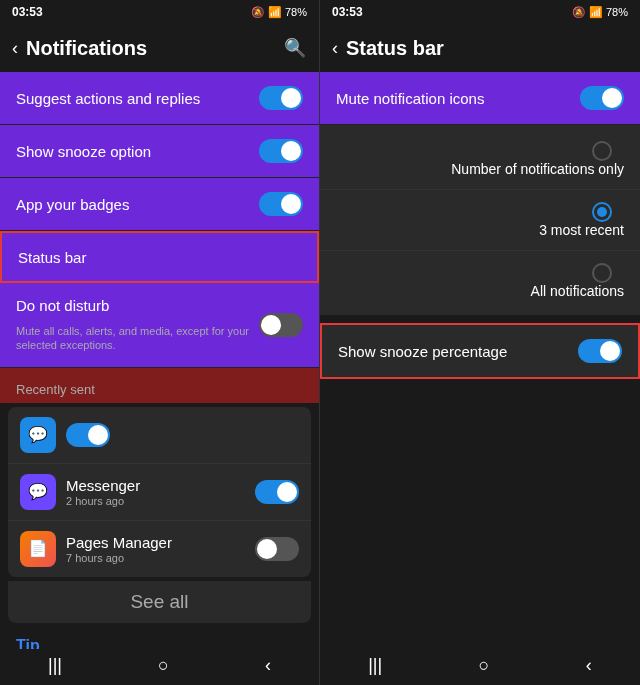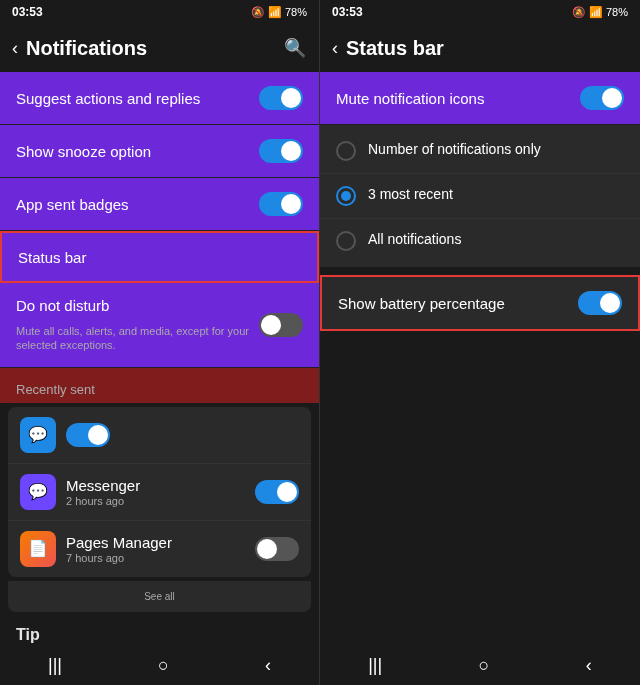--- a/index.html
+++ b/index.html
@@ -158,32 +158,32 @@
     .app-icon.messenger { background: #6c47ff; }
     .app-icon.pages { background: linear-gradient(135deg, #f57c00, #ef5350); }
     .app-info { flex: 1; }
     .app-name { font-size: 15px; color: #fff; }
     .app-time { font-size: 11px; color: #aaa; margin-top: 1px; }
 
     .see-all {
       text-align: center;
       padding: 10px;
       color: #aaa;
-      font-size: 10px;
+      font-size: 19px;
       background: #2a2a2a;
       margin: 0 8px 4px;
       border-radius: 0 0 8px 8px;
       cursor: pointer;
     }
 
     .tip-section {
       padding: 10px 16px;
       background: #1a1a1a;
     }
-    .tip-title { font-size: 16px; color: #e5e5e5; font-weight: 600; margin-bottom: 4px; }
+    .tip-title { font-size: 16px; color: #3b82f6; font-weight: 600; margin-bottom: 4px; }
     .tip-text { font-size: 13px; color: #aaa; line-height: 1.4; }
     .tip-link { color: #64b5f6; }
 
     
     .nav-bar {
       display: flex;
       justify-content: space-around;
       align-items: center;
       height: 36px;
       background: #1a1a1a;
@@ -191,23 +191,24 @@
     }
     .nav-icon { color: #fff; font-size: 18px; }
 
     
     .radio-group {
       padding: 4px 0;
       background: #2a2a2a;
     }
     .radio-item {
       display: flex;
-      align-items: flex-start;
+      align-items: flex-end;
       padding: 12px 16px;
       border-bottom: 1px solid #333;
+      flex-direction: column;
     }
     .radio-item:last-child { border-bottom: none; }
     .radio-circle {
       width: 20px;
       height: 20px;
       border-radius: 50%;
       border: 2px solid #555;
       margin-right: 12px;
       flex-shrink: 0;
       display: flex;
@@ -262,21 +263,21 @@
 
     <div class="settings-item">
       <div class="settings-item-text">
         <div class="settings-item-label">Show snooze option</div>
       </div>
       <div class="toggle on"></div>
     </div>
 
     <div class="settings-item">
       <div class="settings-item-text">
-        <div class="settings-item-label">App sent badges</div>
+        <div class="settings-item-label">App your badges</div>
       </div>
       <div class="toggle on"></div>
     </div>
 
     <div class="settings-item highlighted">
       <div class="settings-item-text">
         <div class="settings-item-label">Status bar</div>
       </div>
     </div>
 
@@ -377,21 +378,21 @@
     <div class="radio-item">
       <div class="radio-circle"></div>
       <span class="radio-label">All notifications</span>
     </div>
   </div>
 
   <div class="divider"></div>
 
   <div class="settings-item highlighted" style="background:#2a2a2a; border:2px solid #e53935;">
     <div class="settings-item-text">
-      <div class="settings-item-label">Show battery percentage</div>
+      <div class="settings-item-label">Show snooze percentage</div>
     </div>
     <div class="toggle on"></div>
   </div>
 
   <div style="flex:1; background:#1a1a1a;"></div>
 
   <div class="nav-bar">
     <span class="nav-icon">|||</span>
     <span class="nav-icon">○</span>
     <span class="nav-icon">‹</span>

